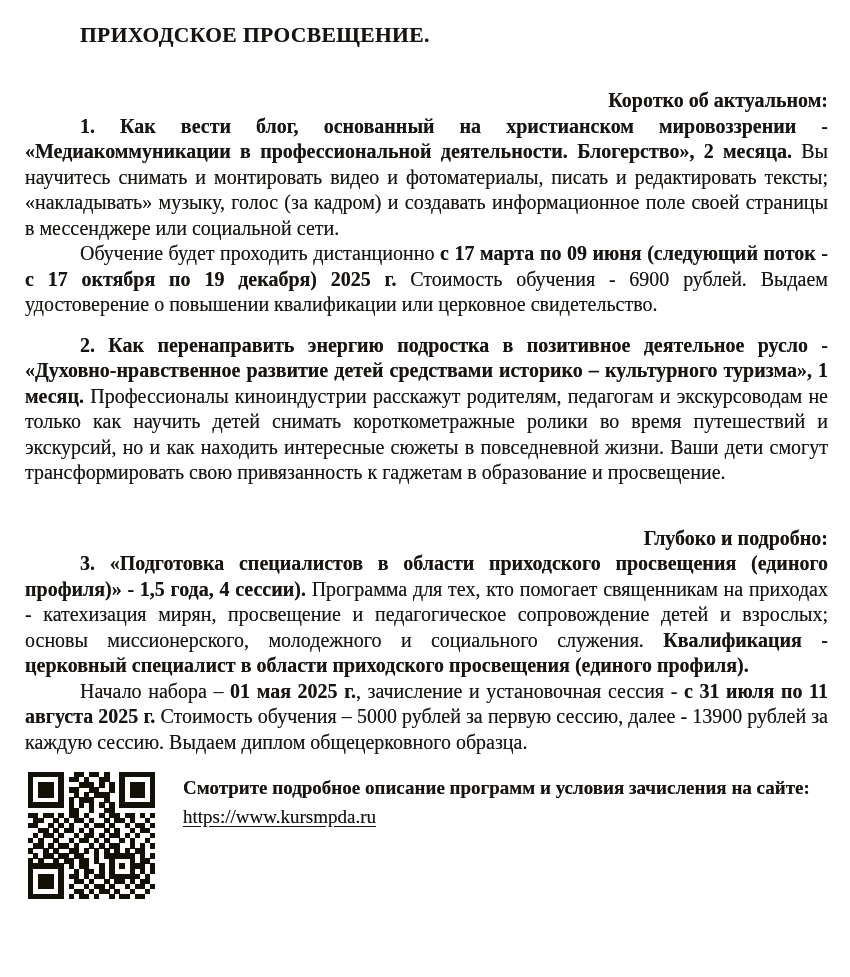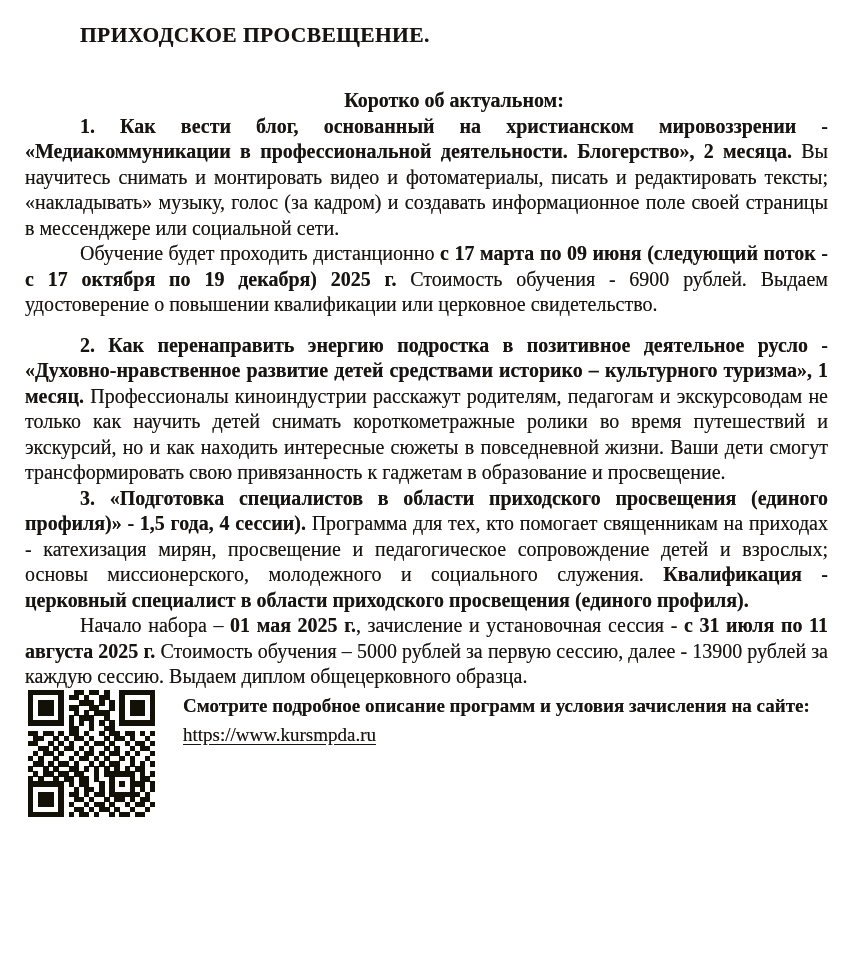--- a/index.html
+++ b/index.html
@@ -29,29 +29,30 @@
   }
   .doc-body p {
     margin: 0;
     font-size: 20px;
     line-height: 25.5px;
     text-align: justify;
   }
   .doc-body p.indent { text-indent: 55px; }
   .doc-body p.gap { margin-top: 15px; }
   .doc-body p.heading {
-    text-align: center;
+    text-align: right;
     font-weight: bold;
     margin-top: 40px;
   }
   .b { font-weight: bold; }
   .u { text-decoration: underline; text-underline-offset: 2.5px; }
   .footer {
     display: flex;
     align-items: flex-start;
+    margin-top: 17px;
   }
   .qr {
     flex: 0 0 auto;
     width: 127px;
     height: 127px;
     margin-left: 3px;
   }
   .qr svg {
     display: block;
     width: 127px;
@@ -72,20 +73,21 @@
 </head>
 <body>
 
 <div class="page">
   <h1 class="title">ПРИХОДСКОЕ ПРОСВЕЩЕНИЕ.</h1>
   <div class="doc-body">
       <p class="indent gap heading"><span class="b">Коротко об актуальном:</span></p>
       <p class="indent"><span class="b">1. Как вести блог, основанный на христианском мировоззрении - «Медиакоммуникации в профессиональной деятельности. Блогерство», 2 месяца.</span><span> Вы научитесь снимать и монтировать видео и фотоматериалы, писать и редактировать тексты; «накладывать» музыку, голос (за кадром) и создавать информационное поле своей страницы в мессенджере или социальной сети.</span></p>
       <p class="indent"><span>Обучение будет проходить дистанционно </span><span class="b">с 17 марта по 09 июня (следующий поток - с 17 октября по 19 декабря) 2025 г.</span><span> Стоимость обучения - 6900 рублей. Выдаем удостоверение о повышении квалификации или церковное свидетельство.</span></p>
       <p class="indent gap"><span class="b">2. Как перенаправить энергию подростка в позитивное деятельное русло - «Духовно-нравственное развитие детей средствами историко – культурного туризма», 1 месяц.</span><span> Профессионалы киноиндустрии расскажут родителям, педагогам и экскурсоводам не только как научить детей снимать короткометражные ролики во время путешествий и экскурсий, но и как находить интересные сюжеты в повседневной жизни. Ваши дети смогут трансформировать свою привязанность к гаджетам в образование и просвещение.</span></p>
+      <p class="indent gap heading"><span class="b">Глубоко и подробно:</span></p>
       <p class="indent"><span class="b">3. «Подготовка специалистов в области приходского просвещения (единого профиля)» - 1,5 года, 4 сессии).</span><span> Программа для тех, кто помогает священникам на приходах - катехизация мирян, просвещение и педагогическое сопровождение детей и взрослых; основы миссионерского, молодежного и социального служения.</span><span class="b"> Квалификация - церковный специалист в области приходского просвещения (единого профиля).</span></p>
       <p class="indent"><span>Начало набора – </span><span class="b">01 мая 2025 г.</span><span>, зачисление и установочная сессия - </span><span class="b">с 31 июля по 11 августа 2025 г.</span><span> Стоимость обучения – 5000 рублей за первую сессию, далее - 13900 рублей за каждую сессию. Выдаем диплом общецерковного образца.</span></p>
     </div>
   <div class="footer">
     <div class="qr">
         <svg viewBox="0 0 25 25" shape-rendering="crispEdges">
           <rect x="0" y="0" width="1.06" height="1.06"></rect>
           <rect x="1" y="0" width="1.06" height="1.06"></rect>
           <rect x="2" y="0" width="1.06" height="1.06"></rect>
           <rect x="3" y="0" width="1.06" height="1.06"></rect>

